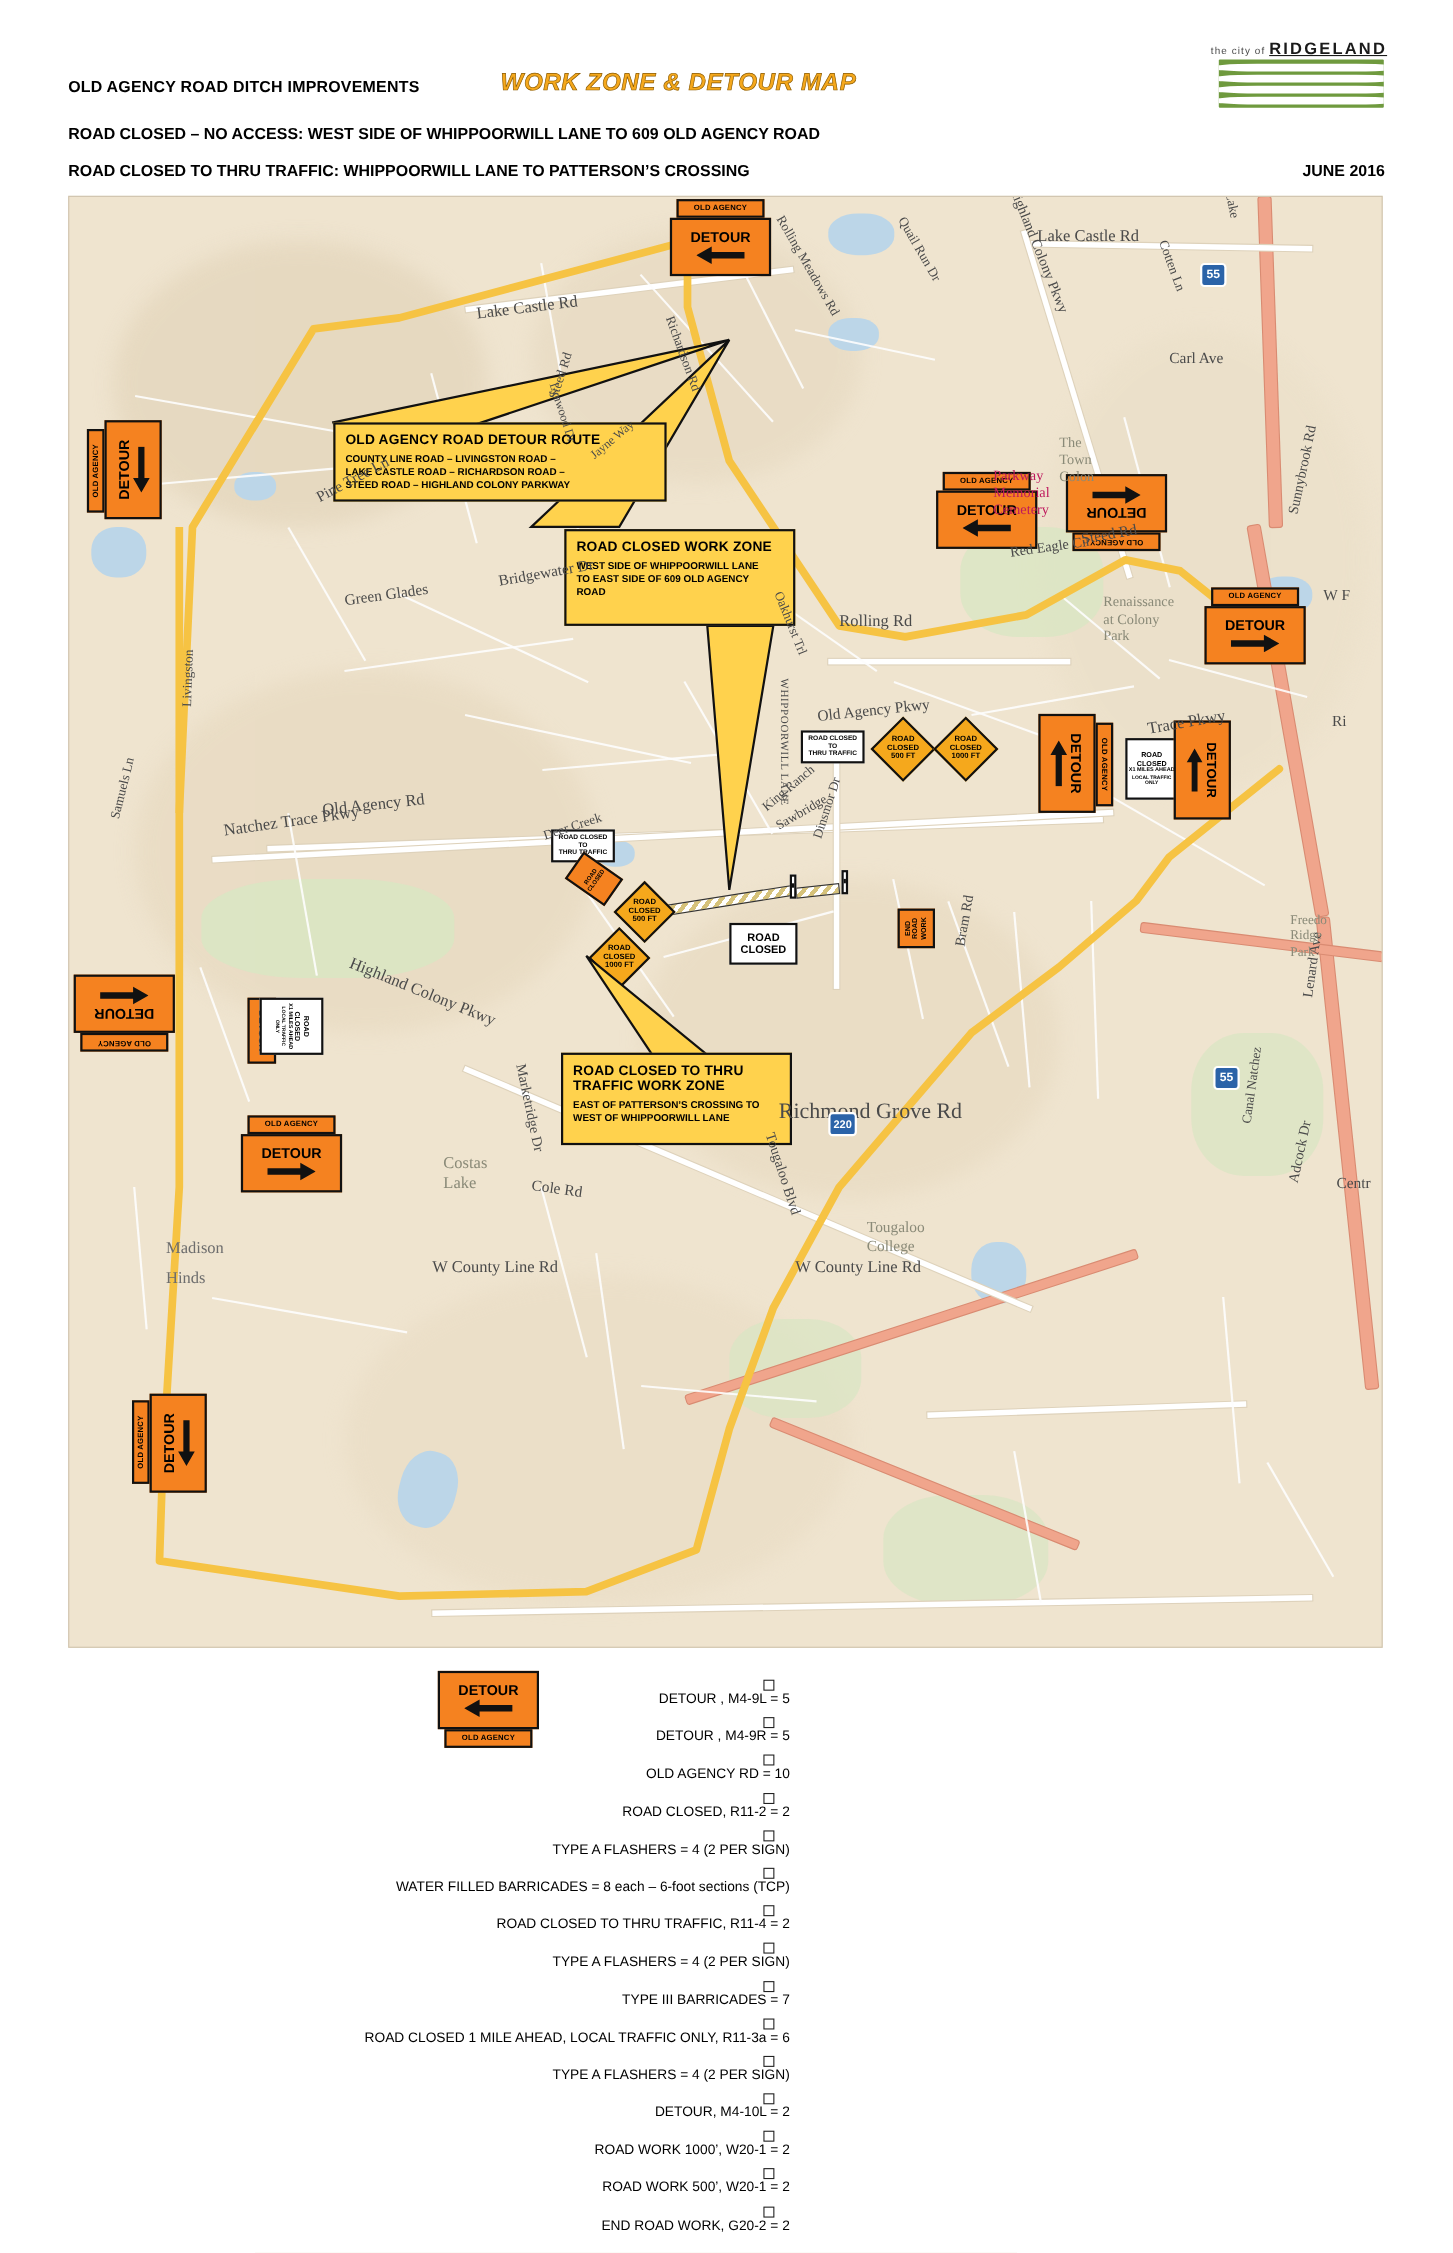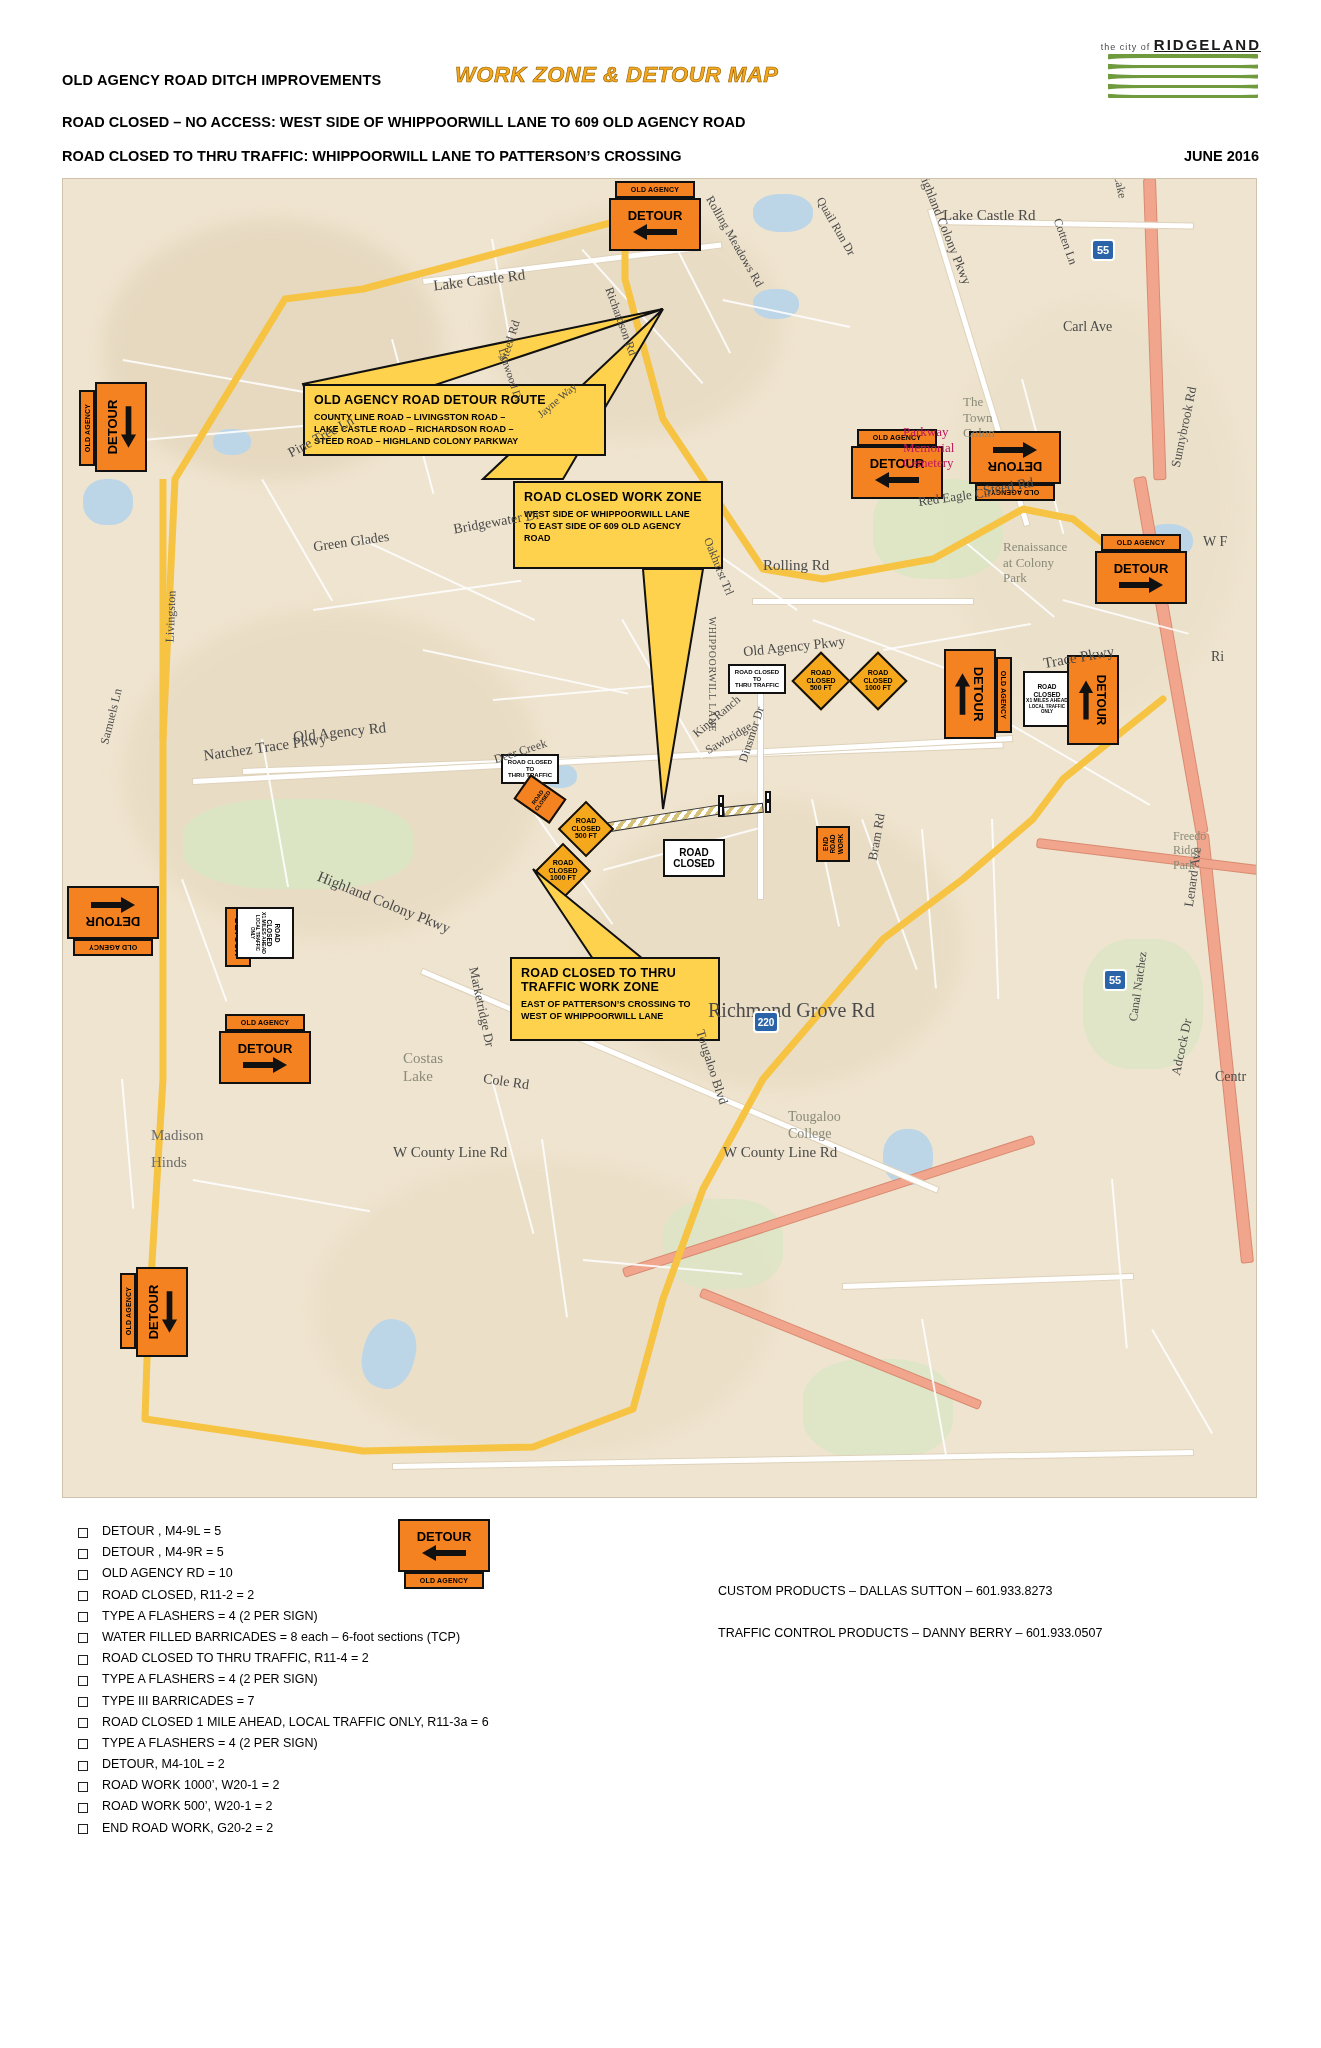--- a/index.html
+++ b/index.html
@@ -119,21 +119,21 @@
     position:absolute;
     background:repeating-linear-gradient(135deg,#fff 0 4px,#d6c27a 4px 8px);
     border:1px solid #333; transform-origin:0 0;
   }
   .barricade { position:absolute; width:6px; height:22px; background:#fff; border:2px solid #111; }
   .barricade i { position:absolute; left:0; top:6px; width:100%; height:4px; background:#111; }
 
   
   #footer { position:absolute; left:0; top:1512px; width:1321px; height:536px; }
   #checklist { position:absolute; left:78px; top:12px; width:640px; }
-  .chk { display:flex; align-items:center; margin-bottom:7.2px; }
+  .chk { display:flex; align-items:flex-end; margin-bottom:7.2px;flex-direction:column; }
   .chk .box {
     width:10px; height:10px; border:1.3px solid #222; margin-right:14px; margin-top:3px; flex:0 0 auto;
   }
   .chk .txt { font-size:12.5px; }
   #contacts { position:absolute; left:718px; top:72px; width:520px; }
   .contact { font-size:12.5px; margin-bottom:28px; }
 
   
   #footer-sign { position:absolute; left:398px; top:7px; }
 </style>
@@ -604,17 +604,13 @@
     <div class="chk">
         <span class="box"></span>
         <span class="txt">ROAD WORK 500’, W20-1 = 2</span>
       </div>
     <div class="chk">
         <span class="box"></span>
         <span class="txt">END ROAD WORK, G20-2 = 2</span>
       </div>
   </div>
 
-  <div id="contacts">
-    <div class="contact">CUSTOM PRODUCTS – DALLAS SUTTON – 601.933.8273</div>
-    <div class="contact">TRAFFIC CONTROL PRODUCTS – DANNY BERRY – 601.933.0507</div>
-  </div>
 </div>
 
 </body></html>

